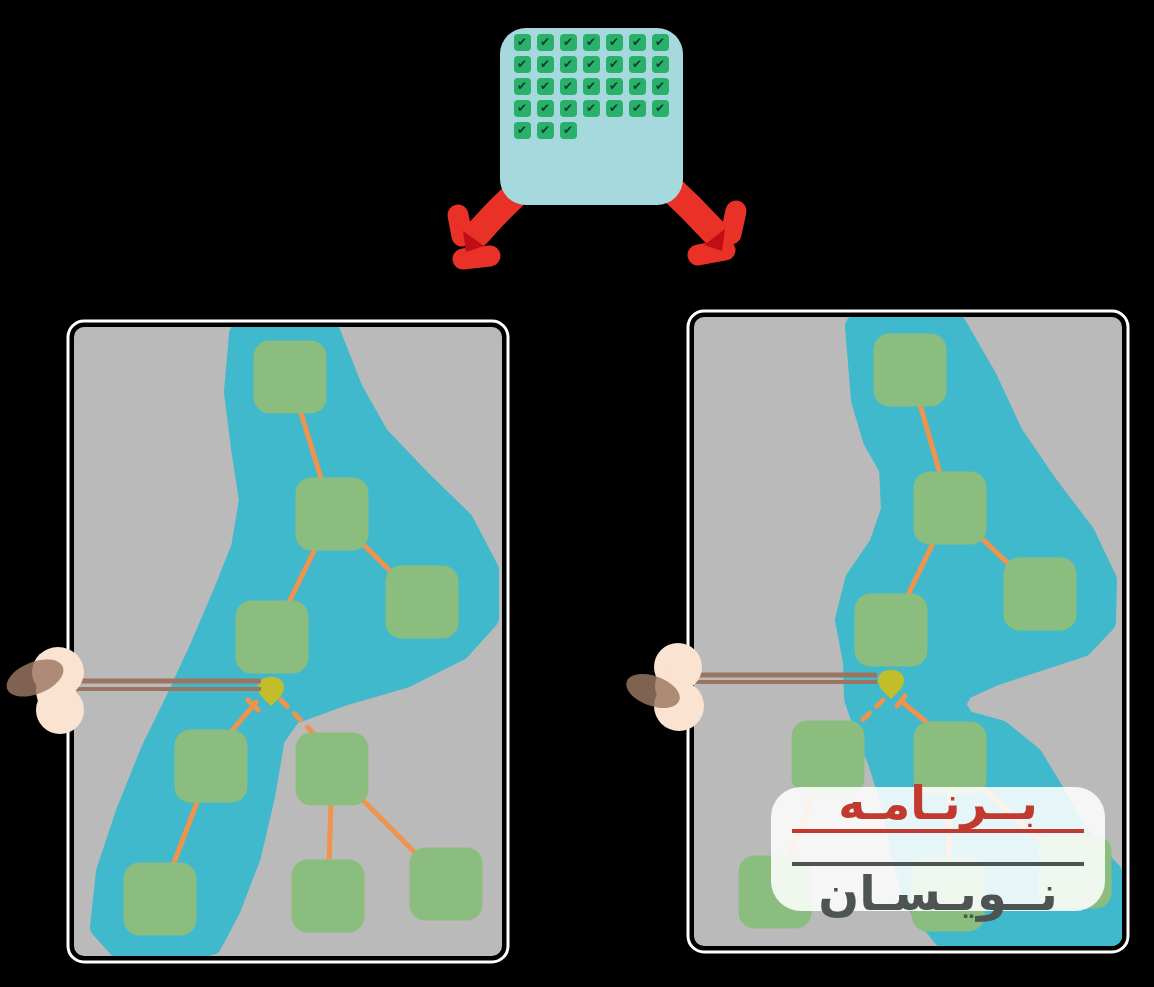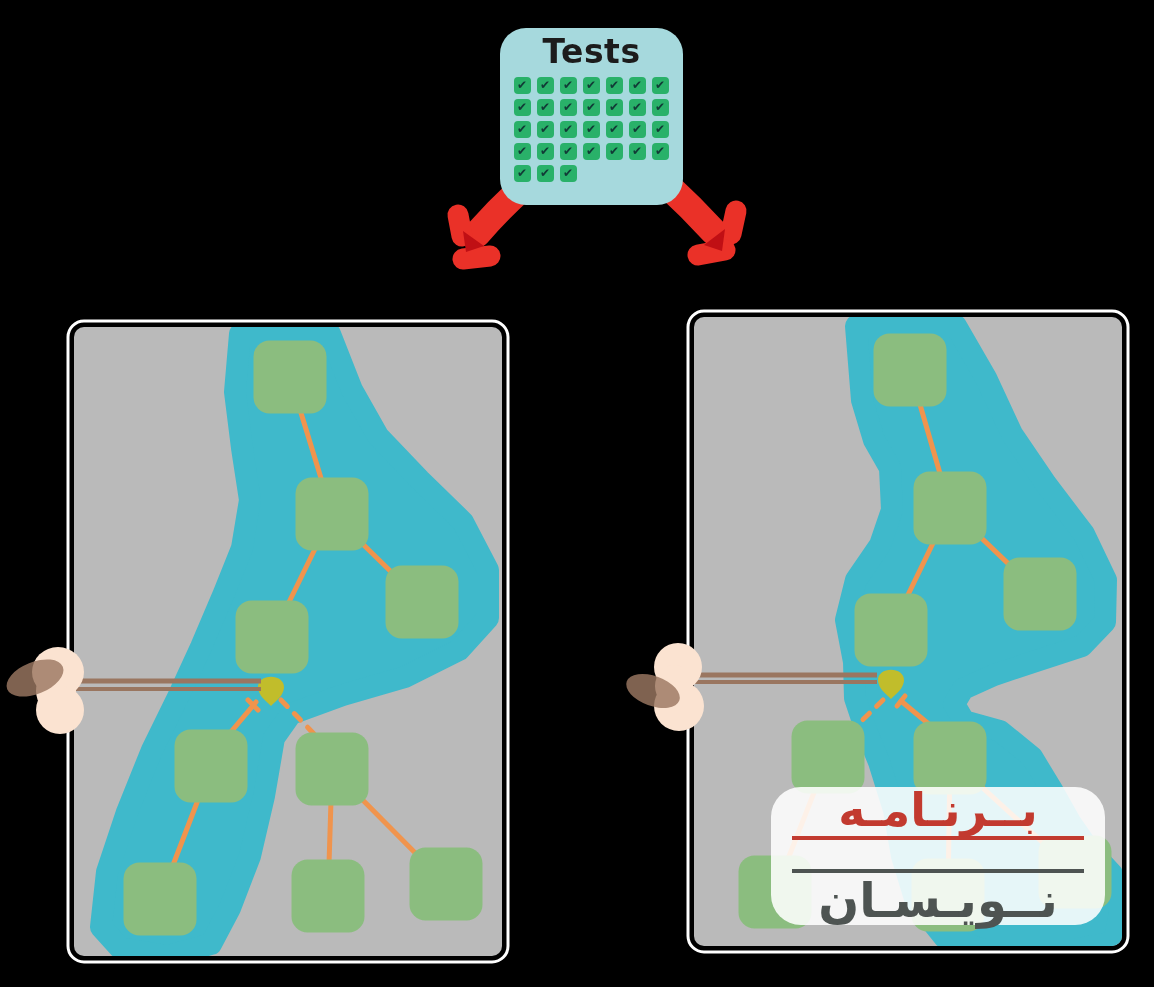--- a/index.html
+++ b/index.html
@@ -17,21 +17,21 @@
     letter-spacing:0.5px;
   }
   .tests-grid{
     display:flex;flex-wrap:wrap;gap:5px 6px;width:156px;margin:6px auto 0 auto;
   }
   .check-cell{
     width:17px;height:17px;border-radius:4px;text-align:center;
     font-size:12px;line-height:17px;font-weight:700;
   }
   .watermark{
-    position:absolute;left:771px;top:787px;width:334px;height:138px;
+    position:absolute;left:771px;top:787px;width:334px;height:124px;
     border-radius:30px;z-index:5;direction:rtl;text-align:center;
     display:flex;flex-direction:column;justify-content:center;align-items:center;gap:26px;
   }
   .wm-line1{
     font-size:46px;font-weight:700;line-height:1.05;
     border-bottom:4px solid;padding:0 6px 2px 6px;width:84%;
   }
   .wm-line2{
     font-size:48px;font-weight:700;line-height:1.05;
     border-top:4px solid;padding:2px 6px 0 6px;width:84%;margin-top:3px;
@@ -115,21 +115,20 @@
       <ellipse cx="35" cy="678" rx="30" ry="16" transform="rotate(-22 35 678)" fill="#9b7862" opacity="0.82"></ellipse>
       <line x1="662" y1="675" x2="877" y2="675" stroke="#9a7660" stroke-width="5"></line>
       <line x1="662" y1="682" x2="877" y2="682" stroke="#9a7660" stroke-width="4"></line>
       <ellipse cx="678" cy="667" rx="24" ry="24" fill="#fbe3d1"></ellipse>
       <ellipse cx="674" cy="686" rx="19" ry="21" fill="#fbe3d1"></ellipse>
       <ellipse cx="679" cy="706" rx="25" ry="25" fill="#fbe3d1"></ellipse>
       <ellipse cx="653" cy="691" rx="28" ry="15" transform="rotate(20 653 691)" fill="#9b7862" opacity="0.82"></ellipse>
     </svg>
 
   <div class="tests-box" style="background: rgb(166, 217, 221);">
-    <div class="tests-title" style="color: rgb(28, 28, 28);">Tests</div>
     <div class="tests-grid">
         <span class="check-cell" style="background: rgb(41, 177, 105); color: rgb(17, 58, 54);">✔</span>
         <span class="check-cell" style="background: rgb(41, 177, 105); color: rgb(17, 58, 54);">✔</span>
         <span class="check-cell" style="background: rgb(41, 177, 105); color: rgb(17, 58, 54);">✔</span>
         <span class="check-cell" style="background: rgb(41, 177, 105); color: rgb(17, 58, 54);">✔</span>
         <span class="check-cell" style="background: rgb(41, 177, 105); color: rgb(17, 58, 54);">✔</span>
         <span class="check-cell" style="background: rgb(41, 177, 105); color: rgb(17, 58, 54);">✔</span>
         <span class="check-cell" style="background: rgb(41, 177, 105); color: rgb(17, 58, 54);">✔</span>
         <span class="check-cell" style="background: rgb(41, 177, 105); color: rgb(17, 58, 54);">✔</span>
         <span class="check-cell" style="background: rgb(41, 177, 105); color: rgb(17, 58, 54);">✔</span>

